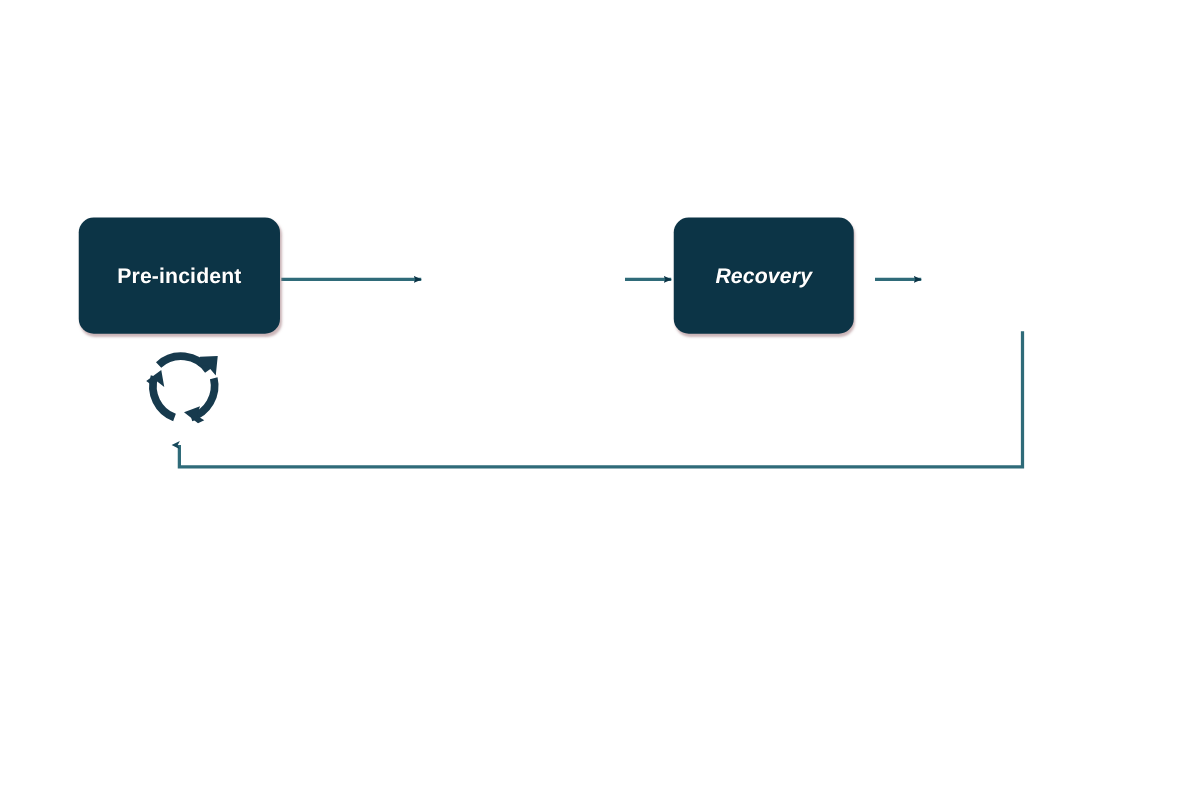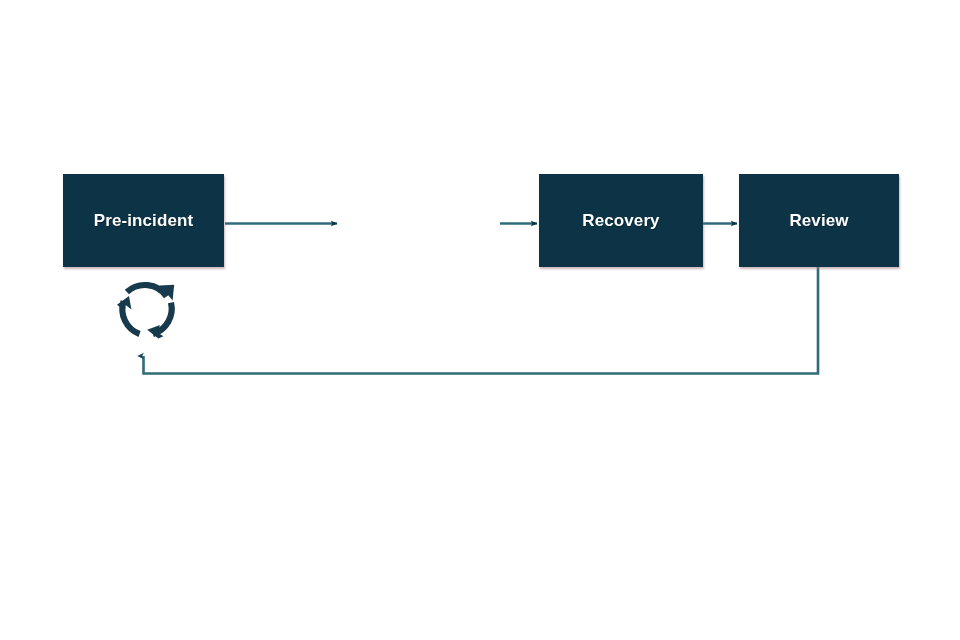--- a/index.html
+++ b/index.html
@@ -18,21 +18,21 @@
     position: absolute;
     left: 0;
     top: 0;
     width: 960px;
     height: 640px;
   }
   .stage-box {
     position: absolute;
     box-sizing: border-box;
     background: #0c3446;
-    border-radius: 0;
+    border-radius: 12px;
     display: flex;
     align-items: center;
     justify-content: center;
     box-shadow: 1px 2px 2px rgba(160, 120, 125, 0.55);
   }
   .stage-label {
     color: #ffffff;
     font-family: "Liberation Sans", sans-serif;
     font-size: 17px;
     font-weight: bold;
@@ -89,21 +89,18 @@
 
       <path d="M117.0,304.8 L129.0,296.0 L131.4,309.6 L125.0,304.6 L120.2,307.2 Z"></path>
     </g>
   </svg>
 
   <div class="stage-box" style="left:63px; top:174px; width:161px; height:93px;">
     <span class="stage-label">Pre-incident</span>
   </div>
 
 
-  <div class="stage-box" style="left:539px; top:174px; width:164px; height:93px;">
+  <div class="stage-box" style="left:539px; top:174px; width:144px; height:93px;font-style:italic;">
     <span class="stage-label">Recovery</span>
   </div>
 
-  <div class="stage-box" style="left:739px; top:174px; width:160px; height:93px;">
-    <span class="stage-label">Review</span>
-  </div>
 
 </div>
 
 </body></html>

